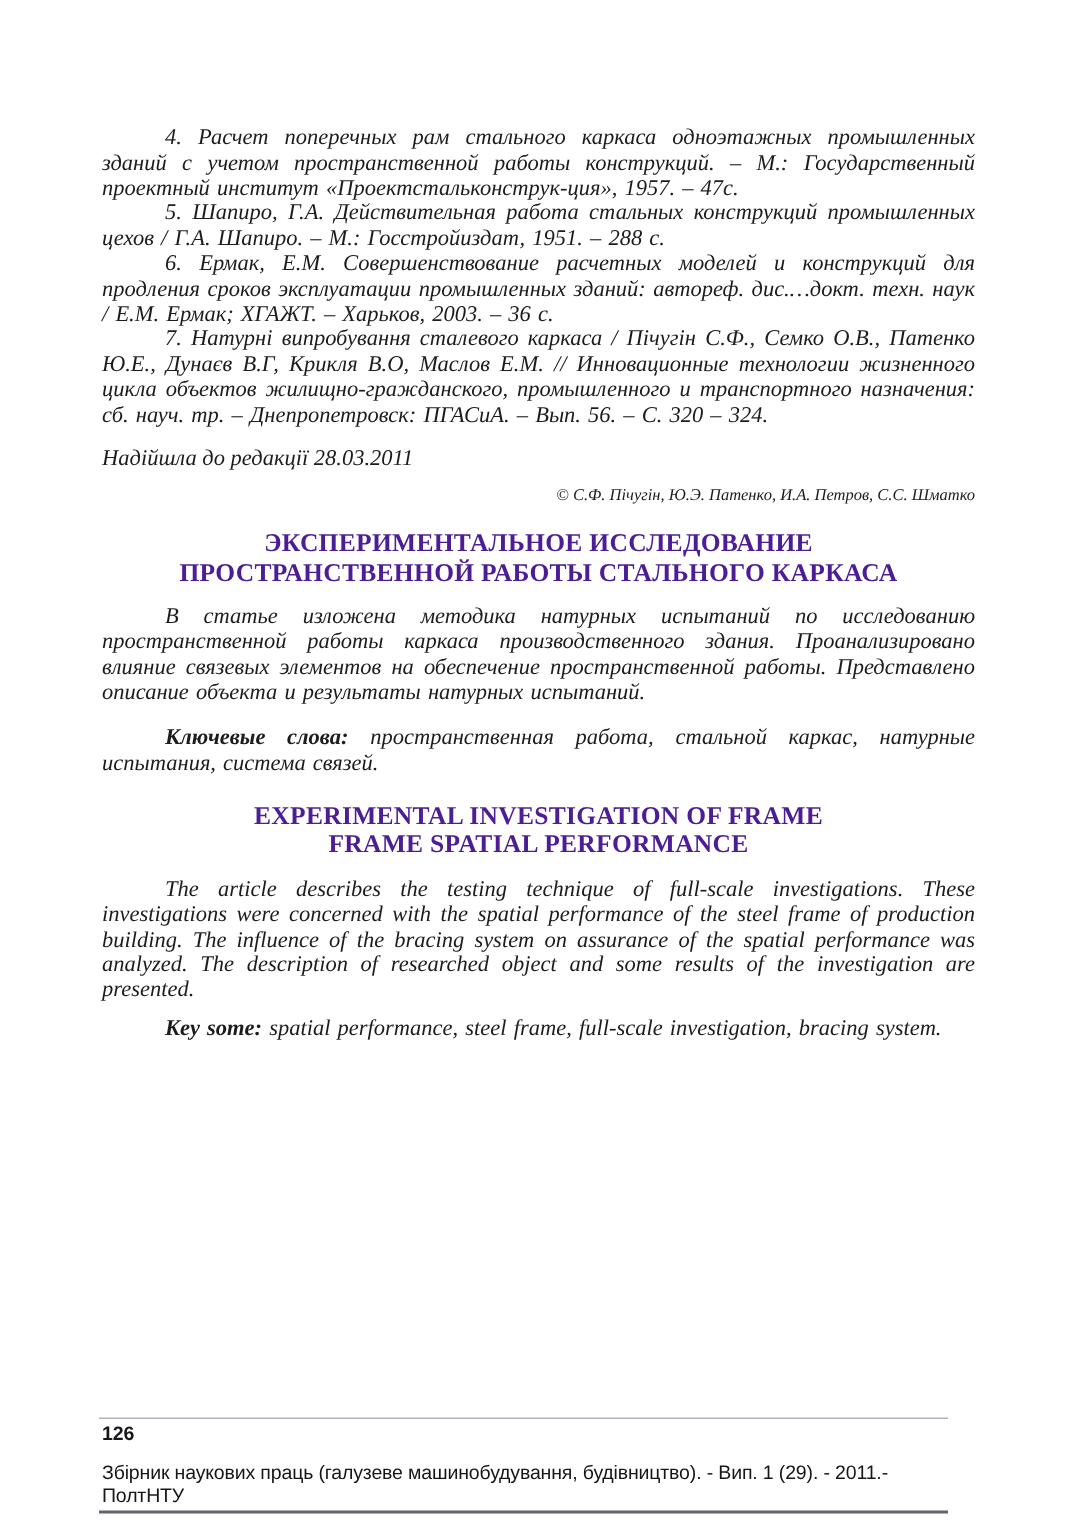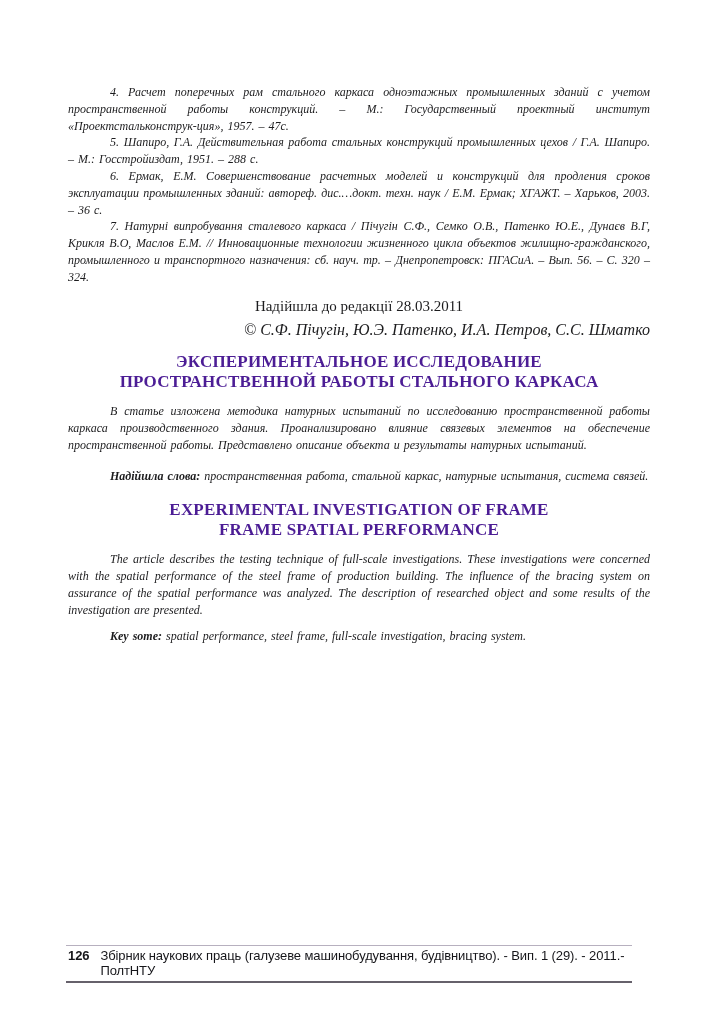--- a/index.html
+++ b/index.html
@@ -25,35 +25,36 @@
     position: absolute;
     left: 68px;
     top: 84px;
     width: 582px;
   }
   .ref, .abstract, .kw {
     margin: 0;
     text-align: justify;
     text-indent: 42px;
     font-style: italic;
-    font-size: 12px;
+    font-size: 15px;
     line-height: 16.8px;
     word-spacing: 1px;
   }
   .received {
     margin: 12px 0 0 0;
-    text-align: center;
+    text-align: left;
+    font-style: italic;
     font-size: 15px;
     line-height: 16.8px;
   }
   .copyright {
     margin: 8px 0 0 0;
     text-align: right;
     font-style: italic;
-    font-size: 16px;
+    font-size: 11px;
     line-height: 16.8px;
   }
   .article-title {
     margin: 13px 0 12px 0;
     text-align: center;
     font-style: normal;
     font-weight: bold;
     font-size: 17px;
     line-height: 19.5px;
     color: #4c1d95;
@@ -83,20 +84,21 @@
     border-bottom: 2px solid #66616b;
     padding: 2px 0 3px 2px;
     font-family: "Liberation Sans", sans-serif;
     font-size: 13px;
     line-height: 15px;
     letter-spacing: -0.1px;
     color: #16161a;
     display: flex;
     align-items: baseline;
     gap: 11px;
+    flex-direction: column;
   }
   .page-number {
     font-weight: bold;
   }
 </style>
 </head>
 <body>
 
 <div class="page">
 
@@ -110,21 +112,21 @@
     </section>
 
     <p class="received">Надійшла до редакції 28.03.2011</p>
 
     <p class="copyright">© С.Ф. Пічугін, Ю.Э. Патенко, И.А. Петров, С.С. Шматко</p>
 
     <h1 class="article-title"><span>ЭКСПЕРИМЕНТАЛЬНОЕ ИССЛЕДОВАНИЕ</span><br><span>ПРОСТРАНСТВЕННОЙ РАБОТЫ СТАЛЬНОГО КАРКАСА</span></h1>
 
     <p class="abstract">В статье изложена методика натурных испытаний по исследованию пространственной работы каркаса производственного здания. Проанализировано влияние связевых элементов на обеспечение пространственной работы. Представлено описание объекта и результаты натурных испытаний.</p>
 
-    <p class="kw kw-block"><span class="kw-label">Надійшла слова:</span> <span>пространственная работа, стальной каркас, натурные испытания, система связей.</span></p>
+    <p class="kw kw-block"><span class="kw-label">Ключевые слова:</span> <span>пространственная работа, стальной каркас, натурные испытания, система связей.</span></p>
 
     <h2 class="article-title title-en"><span>EXPERIMENTAL INVESTIGATION OF FRAME</span><br><span>FRAME SPATIAL PERFORMANCE</span></h2>
 
     <p class="abstract abstract-en">The article describes the testing technique of full-scale investigations. These investigations were concerned with the spatial performance of the steel frame of production building. The influence of the bracing system on assurance of the spatial performance was analyzed. The description of researched object and some results of the investigation are presented.</p>
 
     <p class="kw kw-en"><span class="kw-label">Key some:</span> <span>spatial performance, steel frame, full-scale investigation, bracing system.</span></p>
 
   </main>
 
   <footer class="page-footer">

